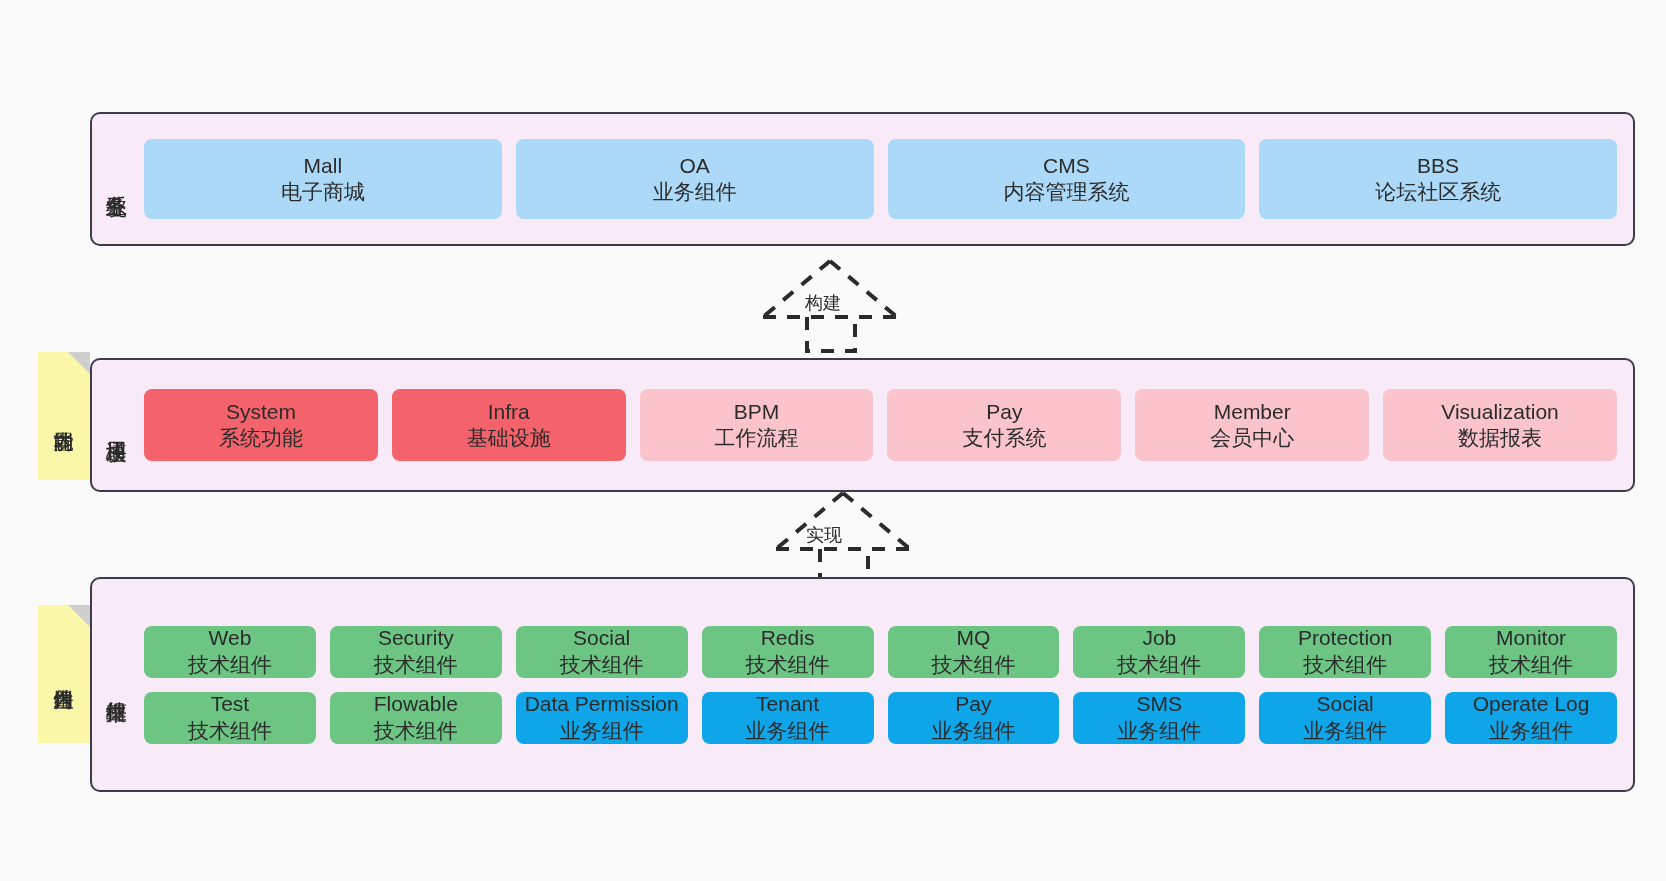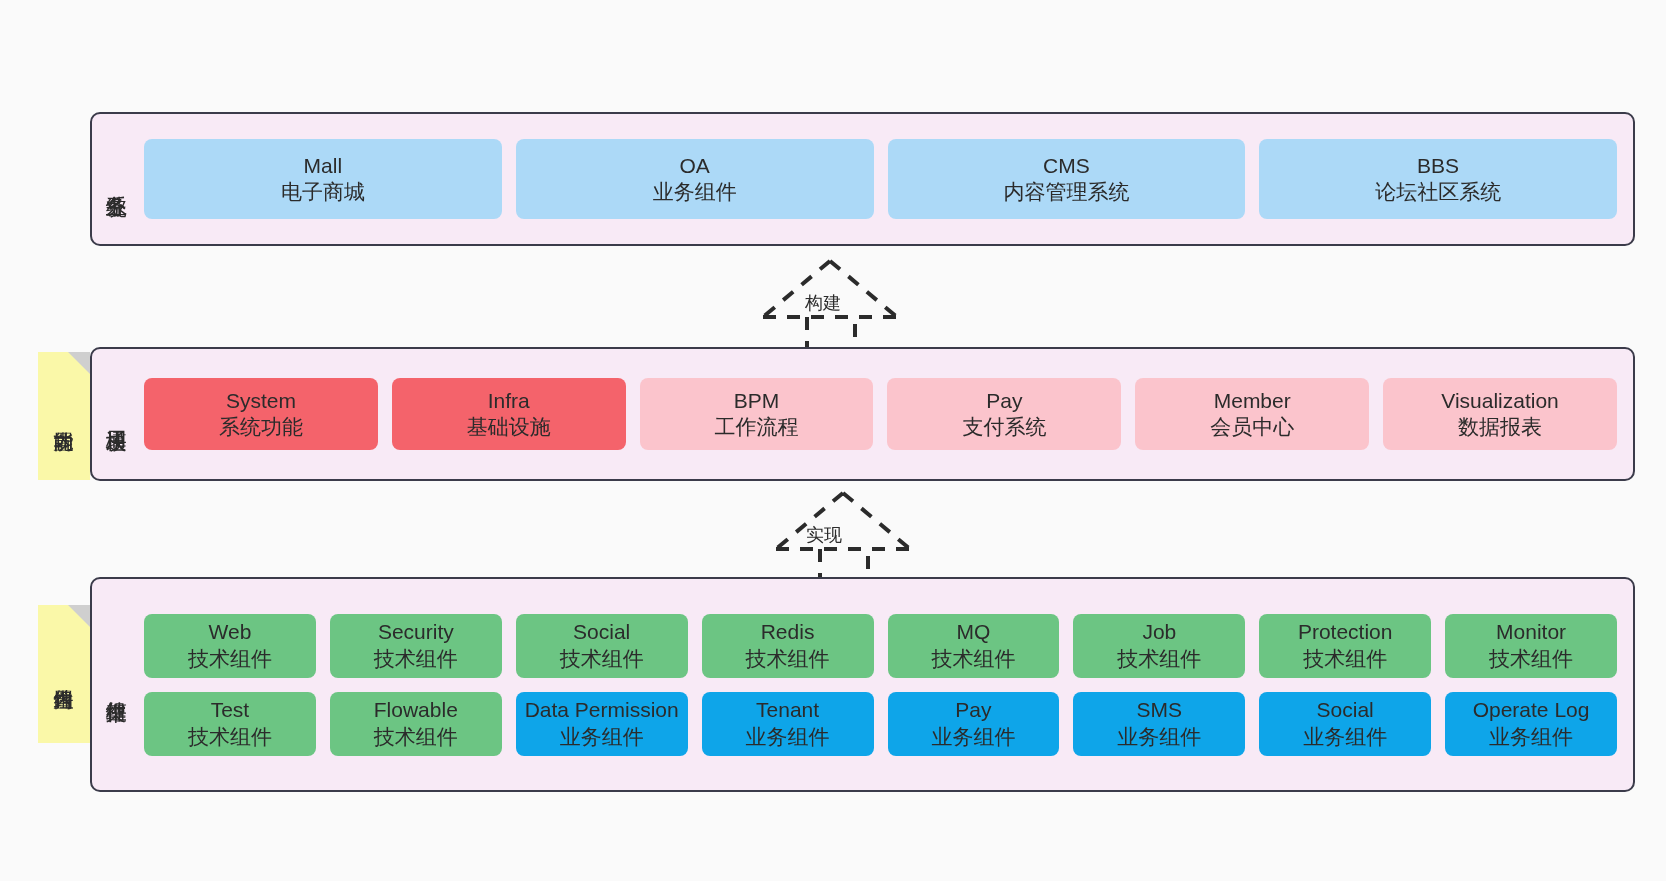--- a/index.html
+++ b/index.html
@@ -77,25 +77,25 @@
   .c-blue        { background: #ACD9F7; }
   .c-red         { background: #F4636B; }
   .c-pink        { background: #FBC4CC; }
   .c-green       { background: #6CC583; }
   .c-lightgreen  { background: #0ea5e9; }
 
   
   #layer-business { left: 90px;  top: 112px; width: 1545px; height: 134px; }
   #layer-business .card { height: 80px; }
 
-  #layer-modules  { left: 90px;  top: 347px; width: 1545px; height: 134px; }
+  #layer-modules  { left: 90px;  top: 358px; width: 1545px; height: 134px; }
   #layer-modules .card { height: 72px; }
 
   #layer-framework { left: 90px; top: 577px; width: 1545px; height: 215px; }
-  #layer-framework .card { height: 64px; }
+  #layer-framework .card { height: 52px; }
   #layer-framework .layer-body { gap: 14px; padding: 0 16px 0 4px; }
 
   
   .sticky {
     position: absolute;
     box-sizing: border-box;
     width: 52px;
     background: #FAF8A8;
     color: #2B2B2B;
     font-size: 20px;

